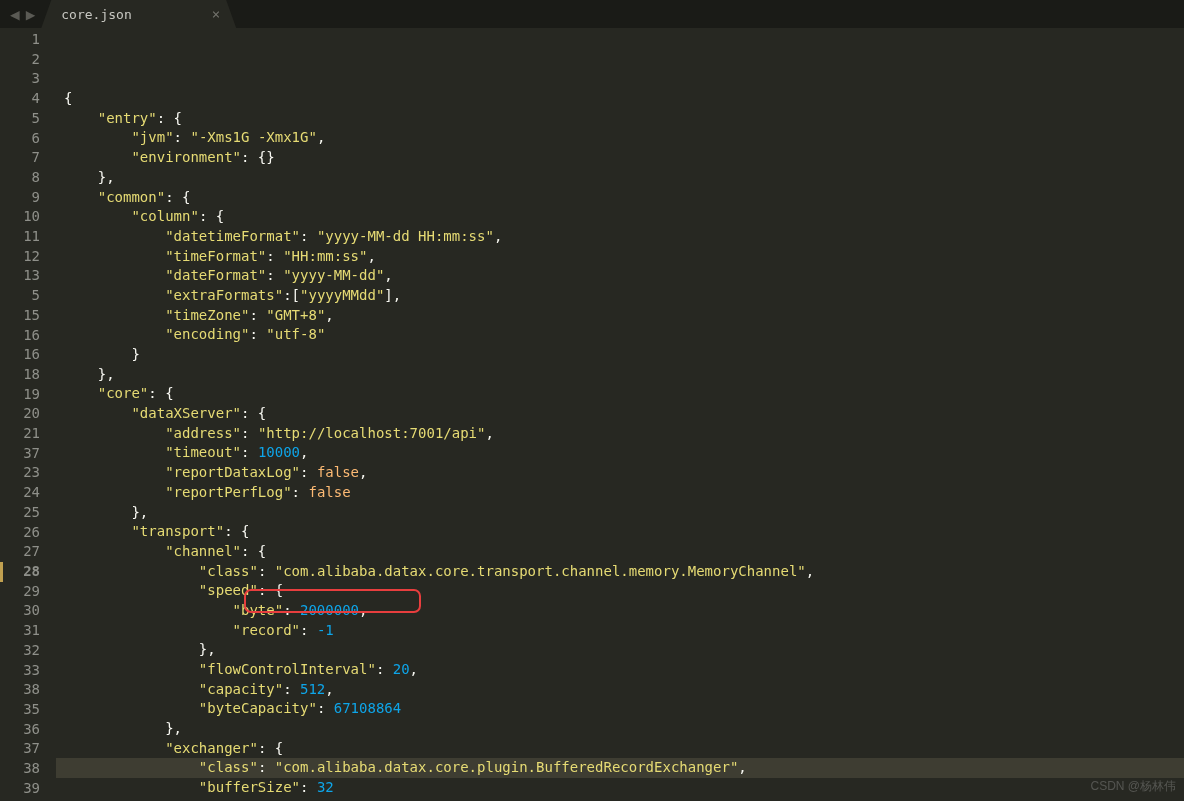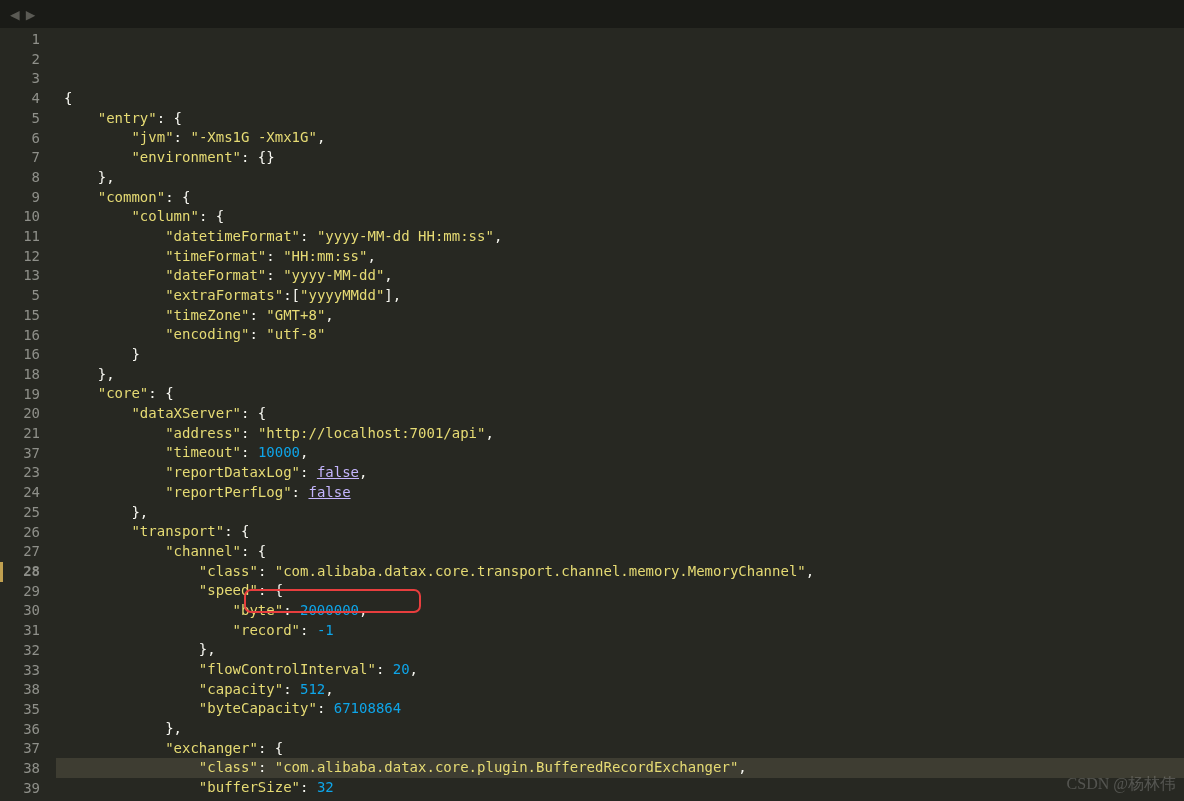--- a/index.html
+++ b/index.html
@@ -90,47 +90,51 @@
   padding-left: 8px;
   height: 19.7px;
 }
 .code .hl {
   background: #3e3d32;
 }
 .p { color: #f8f8f2; }
 .k { color: #e6db74; }
 .s { color: #e6db74; }
 .n { color: #0ea5e9; }
-.b { color: #c4b5fd; text-decoration: underline; }
+.b { color: #fdba74; }
 .highlight-box {
   position: absolute;
   border: 2.5px solid #e83e3e;
   border-radius: 7px;
   left: 244px;
   top: 589px;
   width: 177px;
   height: 24px;
   pointer-events: none;
 }
 .watermark {
   position: absolute;
   right: 8px;
   bottom: 6px;
   color: rgba(200,200,200,0.28);
-  font-size: 16px;
-  font-family: Liberation Serif, serif;
+  font-size: 12px;
+  font-family: Liberation Sans, sans-serif;
 }
 </style>
 </head>
 <body>
 
 <div class="top-bar">
   <div class="nav-arrows">
     <span class="nav-arrow">◀</span>
     <span class="nav-arrow">▶</span>
+  </div>
+  <div class="tab">
+    <span>core.json</span>
+    <span class="tab-close">×</span>
   </div>
 </div>
 
 <div class="editor">
   <div class="gutter" id="gutter">
       <div class="ln">1</div>
       <div class="ln">2</div>
       <div class="ln">3</div>
       <div class="ln">4</div>
       <div class="ln">5</div>

